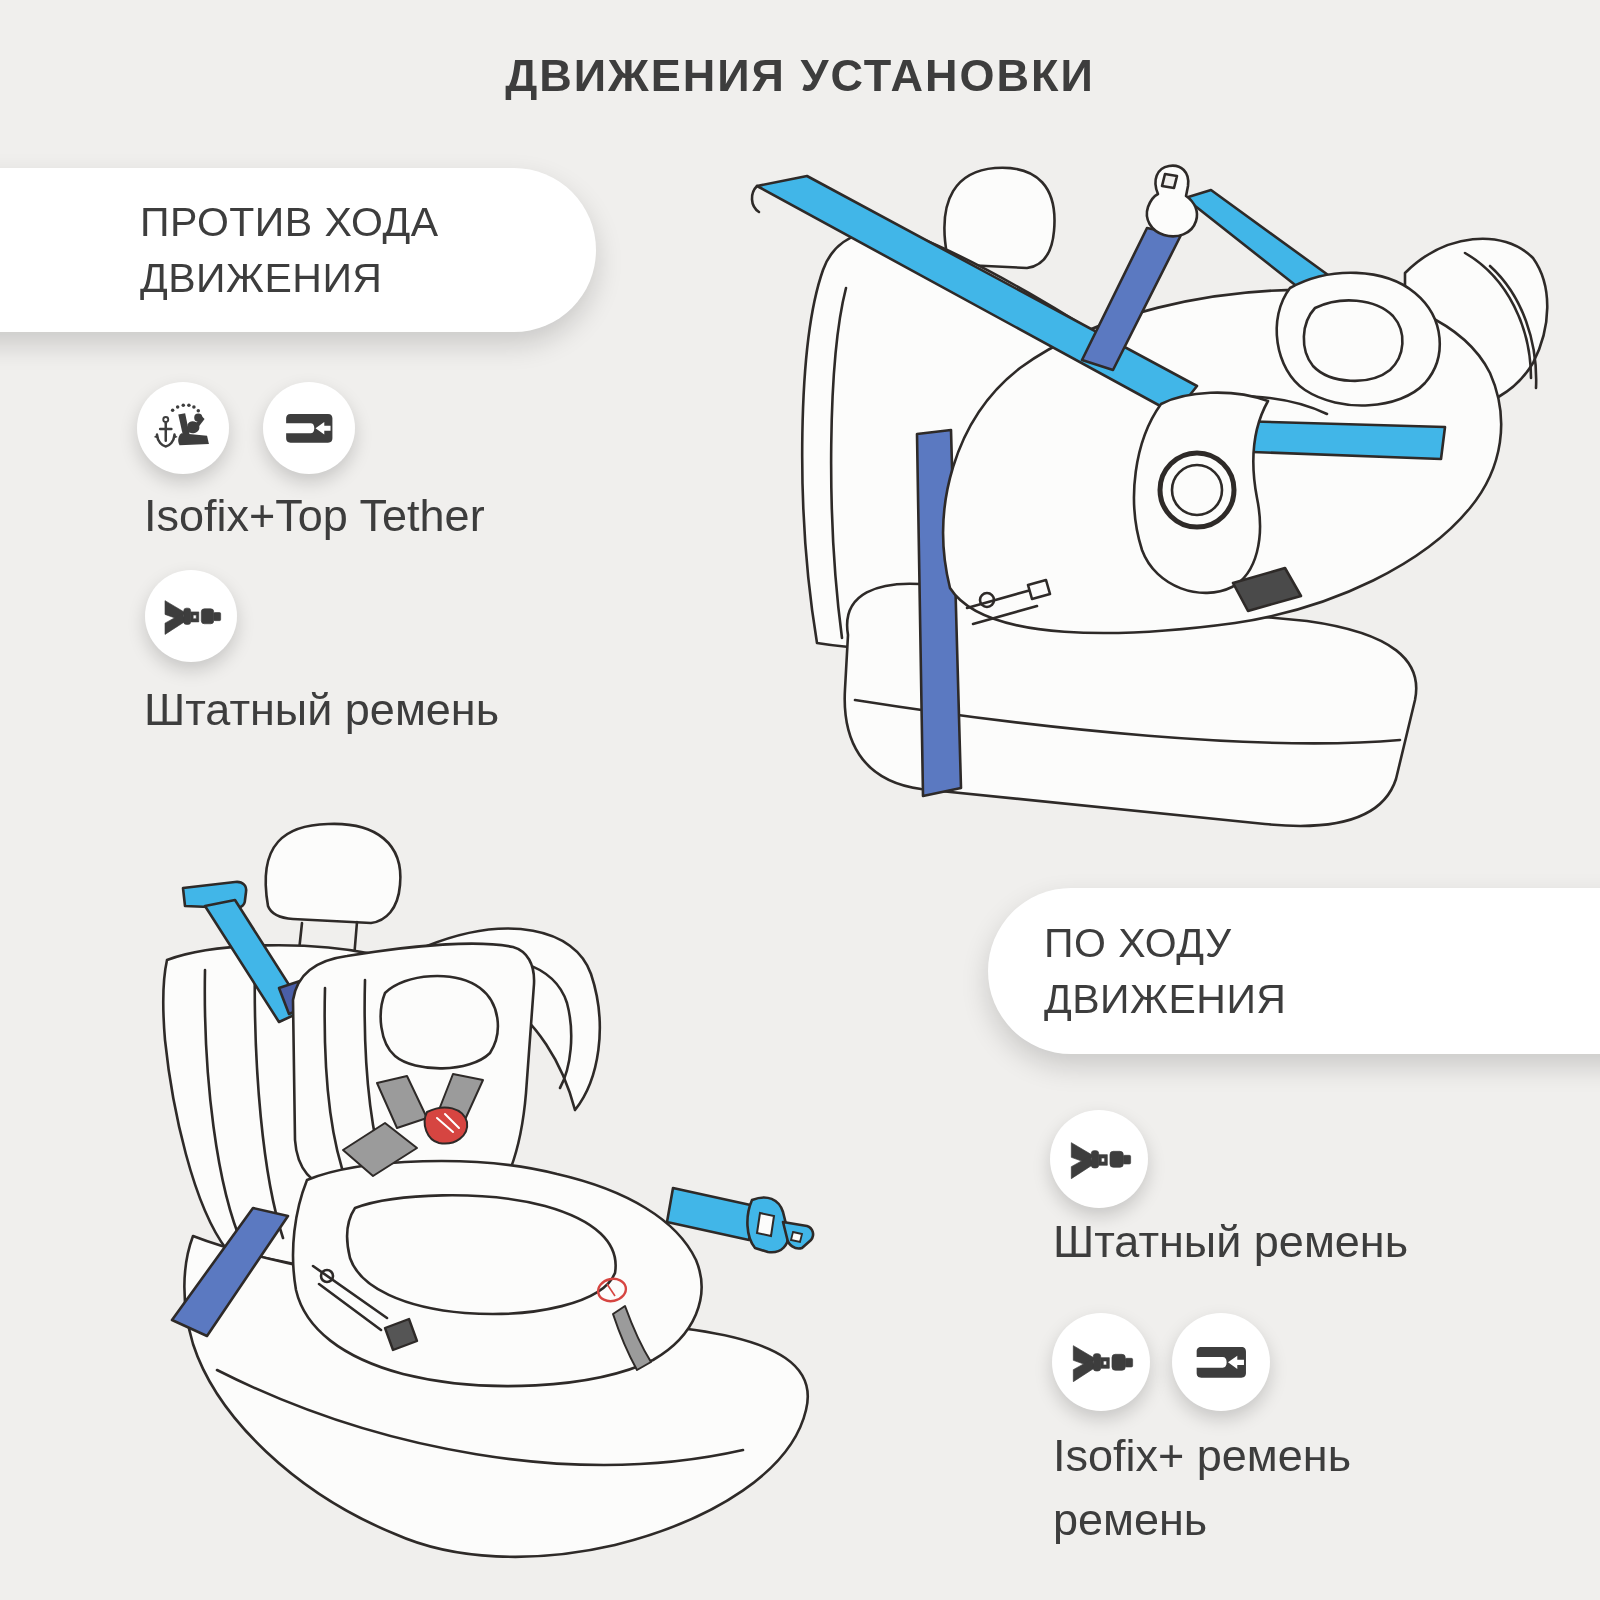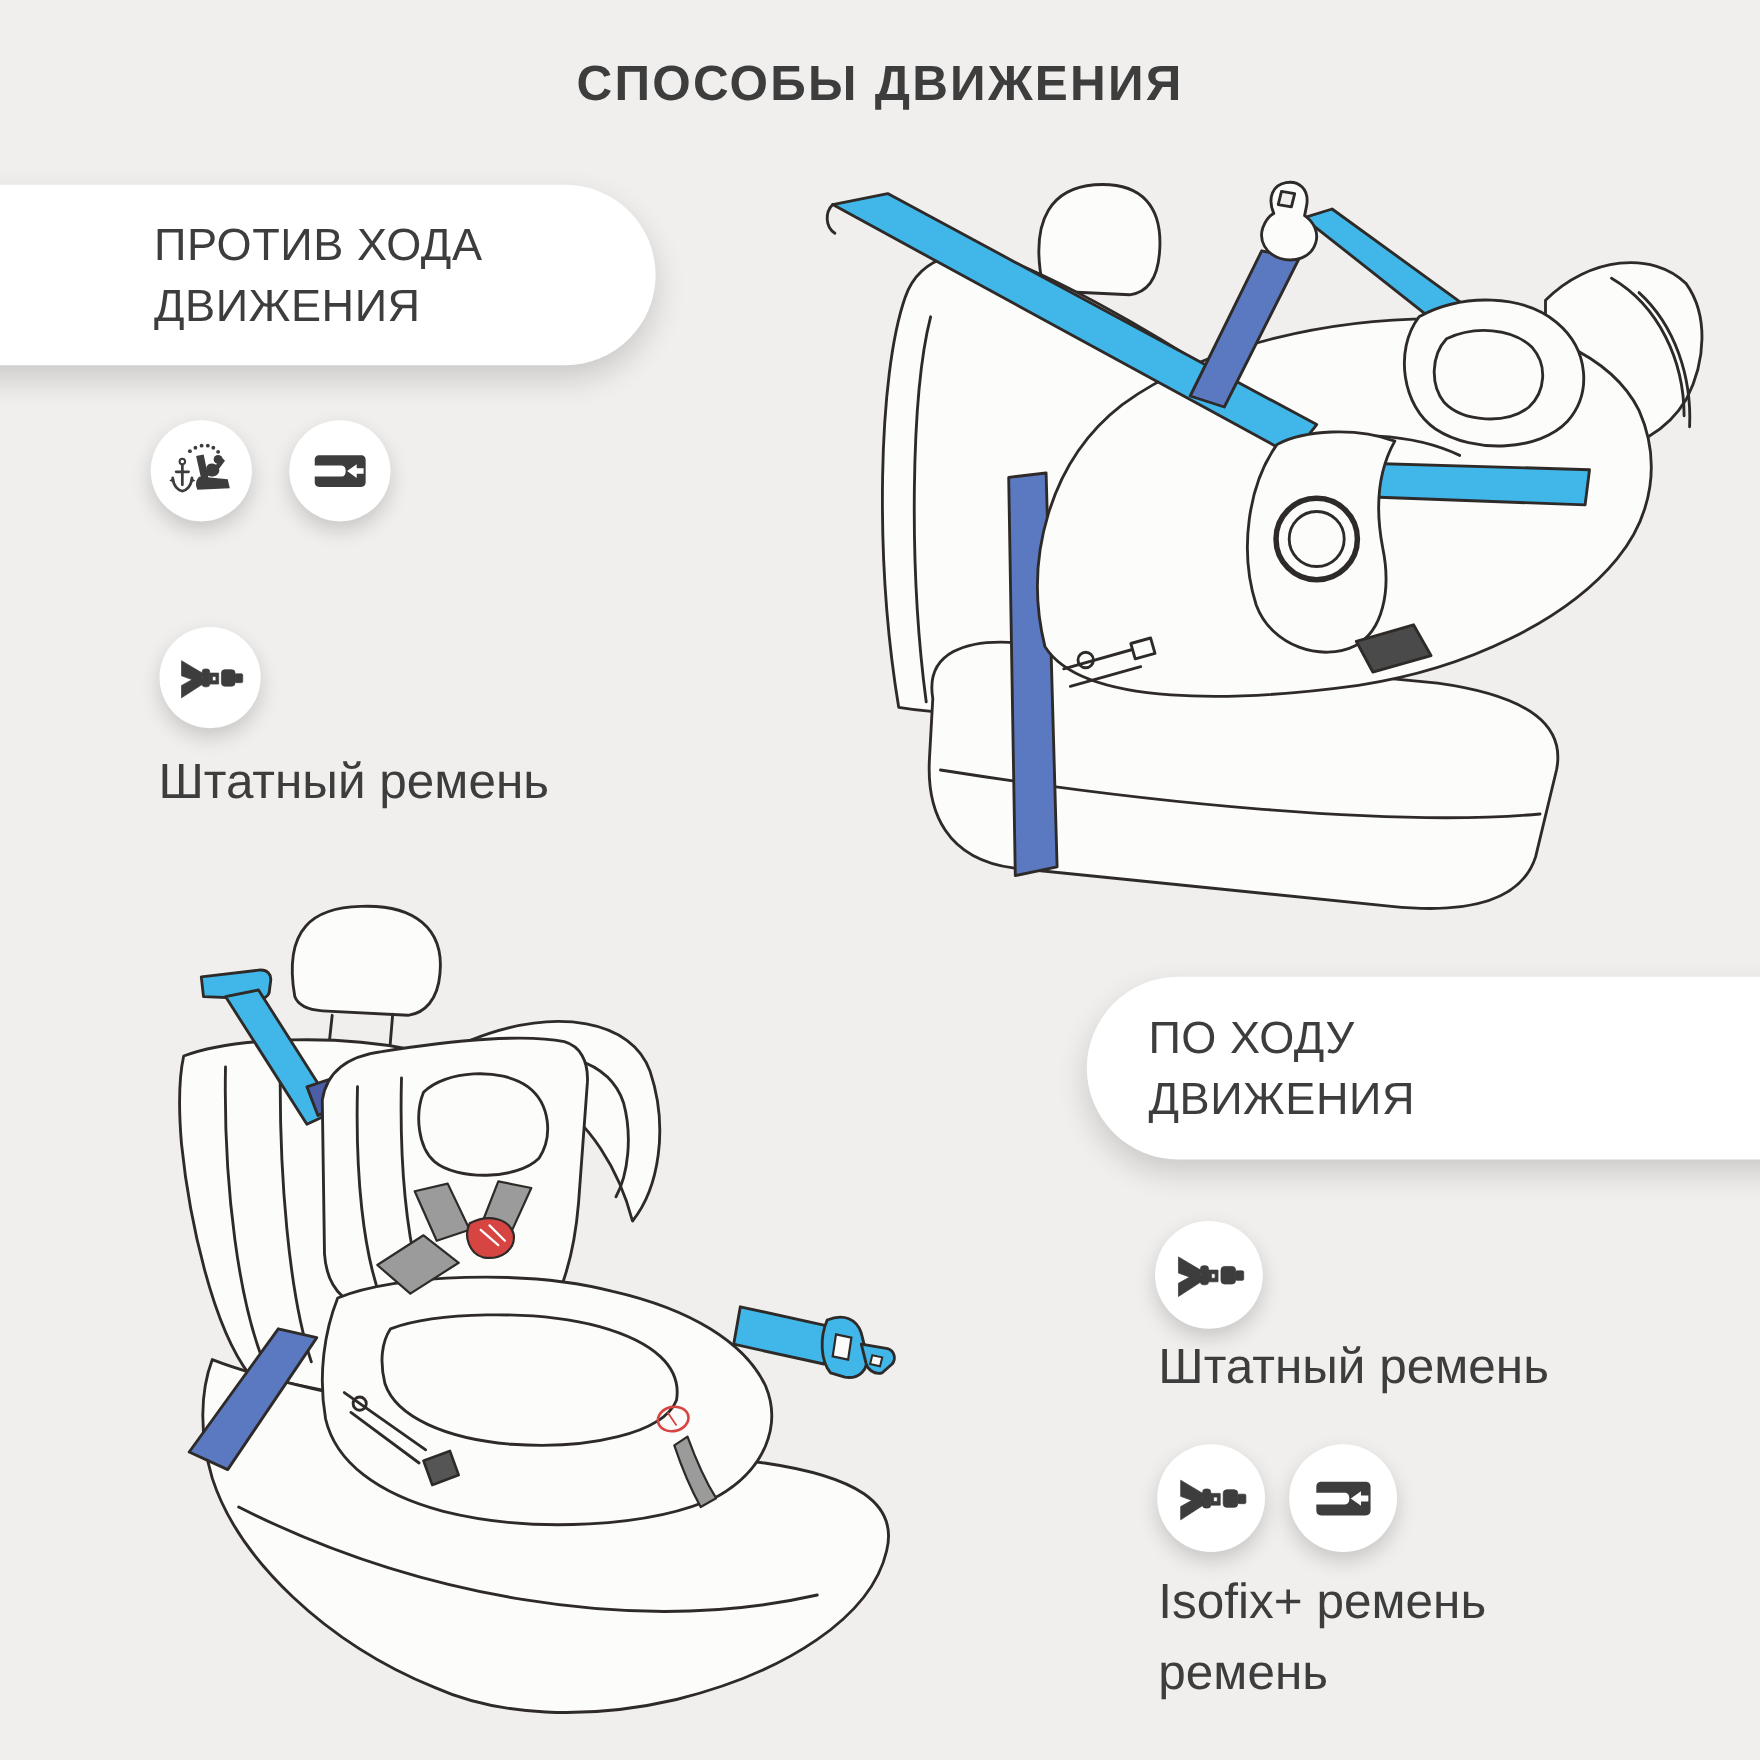--- a/index.html
+++ b/index.html
@@ -67,37 +67,38 @@
       <path d="M8,60 L3,64 L11,67 Z"></path>
         <path d="M36,60 L41,64 L33,67 Z"></path>
     </g>
     <circle cx="22" cy="36" r="4" fill="none" stroke="currentColor" stroke-width="3"></circle>
     <path d="M8,60 C9,72 16,78 22,79 C28,78 35,72 36,60" fill="none" stroke="currentColor" stroke-width="4" stroke-linecap="round"></path>
   </symbol>
 </svg>
 
 <div class="canvas">
 
-  <h1 class="title">СПОСОБЫ ДВИЖЕНИЯ</h1>
+  <h1 class="title">ДВИЖЕНИЯ УСТАНОВКИ</h1>
 
   <div class="pill pill-left">
     <div class="pill-line">ПРОТИВ ХОДА</div>
     <div class="pill-line">ДВИЖЕНИЯ</div>
   </div>
 
   <div class="icon-circle" style="left:137px;top:382px;width:92px;height:92px">
     <svg viewBox="0 0 100 100">
         <use href="#sym-tether"></use>
       </svg>
   </div>
   <div class="icon-circle" style="left:263px;top:382px;width:92px;height:92px">
     <svg viewBox="0 0 100 100">
         <use href="#sym-isofix"></use>
       </svg>
   </div>
+  <div class="method-label" style="left:144px;top:484px">Isofix+Top Tether</div>
 
   <div class="icon-circle" style="left:145px;top:570px;width:92px;height:92px">
     <svg viewBox="0 0 100 100">
         <use href="#sym-belt"></use>
       </svg>
   </div>
   <div class="method-label" style="left:144px;top:678px">Штатный ремень</div>
 
   <svg class="art" style="left:745px;top:138px" width="810" height="700" viewBox="0 0 810 700">
 

